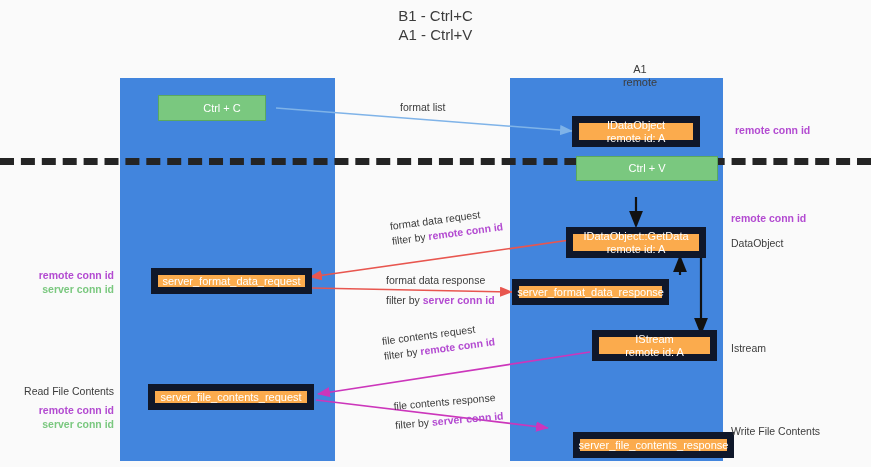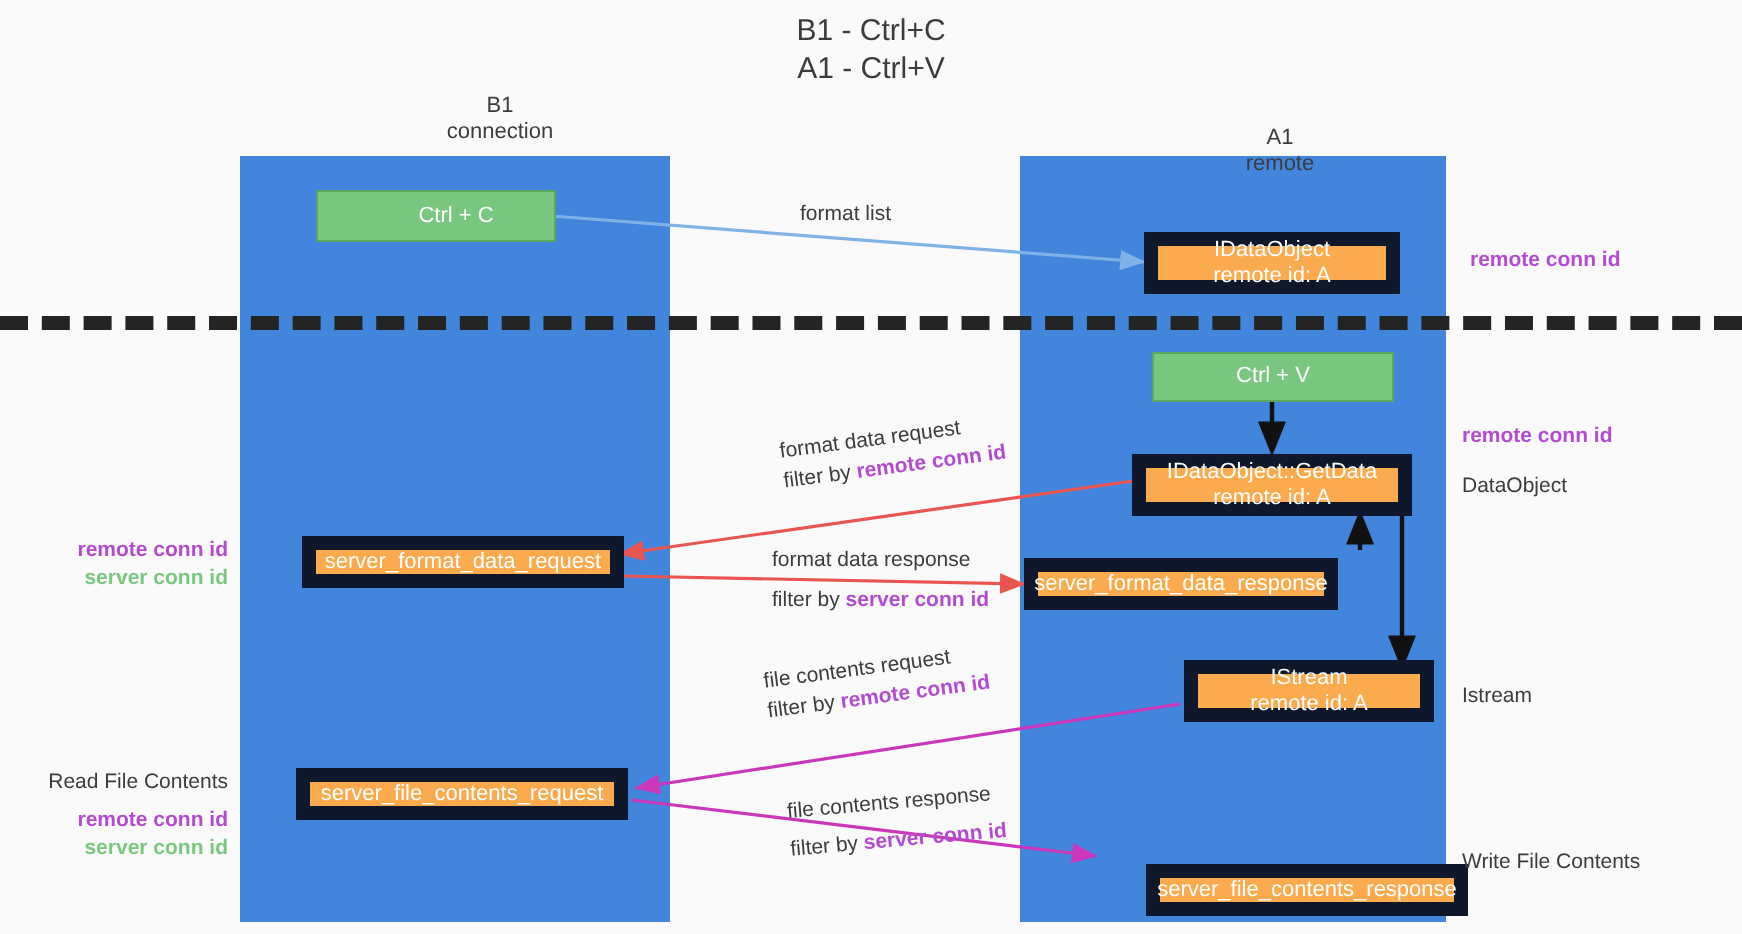--- a/index.html
+++ b/index.html
@@ -74,22 +74,20 @@
 <body>
 
 <div id="stage">
 
   <div class="title">B1 - Ctrl+C
 A1 - Ctrl+V</div>
 
   <div class="lane" id="lane-b1"></div>
   <div class="lane" id="lane-a1"></div>
 
-  <div class="colhead" id="head-b1">B1
-connection</div>
   <div class="colhead" id="head-a1">A1
 remote</div>
 
   <svg id="arrows" viewBox="0 0 871 467">
     <defs>
       <marker id="ah-blue" markerWidth="9" markerHeight="9" refX="7.5" refY="3.2" orient="auto">
         <path d="M0,0 L8,3.2 L0,6.4 z" fill="#7fb3e8"></path>
       </marker>
       <marker id="ah-black" markerWidth="9" markerHeight="9" refX="6.5" refY="3.2" orient="auto">
         <path d="M0,0 L8,3.2 L0,6.4 z" fill="#111111"></path>
@@ -114,26 +112,26 @@
 
     <path d="M680,275 L680,258" stroke="#111111" stroke-width="2.2" fill="none" marker-end="url(#ah-black)"></path>
 
     <line x1="590" y1="352" x2="318" y2="394" stroke="#cc36bb" stroke-width="1.6" marker-end="url(#ah-magenta)"></line>
 
     <line x1="316" y1="400" x2="548" y2="428" stroke="#cc36bb" stroke-width="1.6" marker-end="url(#ah-magenta)"></line>
   </svg>
 
   <div class="divider"></div>
 
-  <div class="node green" style="left:158px;top:95px;width:120px;height:26px;padding-left:24px;">Ctrl + C</div>
+  <div class="node green" style="left:158px;top:95px;width:108px;height:26px;padding-left:24px;">Ctrl + C</div>
 
   <div class="node orange" style="left:572px;top:116px;width:128px;height:31px;">IDataObject
 remote id: A</div>
 
-  <div class="node green" style="left:576px;top:176px;width:121px;height:25px;">Ctrl + V</div>
+  <div class="node green" style="left:576px;top:156px;width:142px;height:25px;">Ctrl + V</div>
 
   <div class="node orange" style="left:566px;top:227px;width:140px;height:31px;">IDataObject::GetData
 remote id: A</div>
 
   <div class="node orange" style="left:151px;top:268px;width:161px;height:26px;">server_format_data_request</div>
 
   <div class="node orange" style="left:512px;top:279px;width:157px;height:26px;">server_format_data_response</div>
 
   <div class="node orange" style="left:592px;top:330px;width:125px;height:31px;">IStream
 remote id: A</div>

